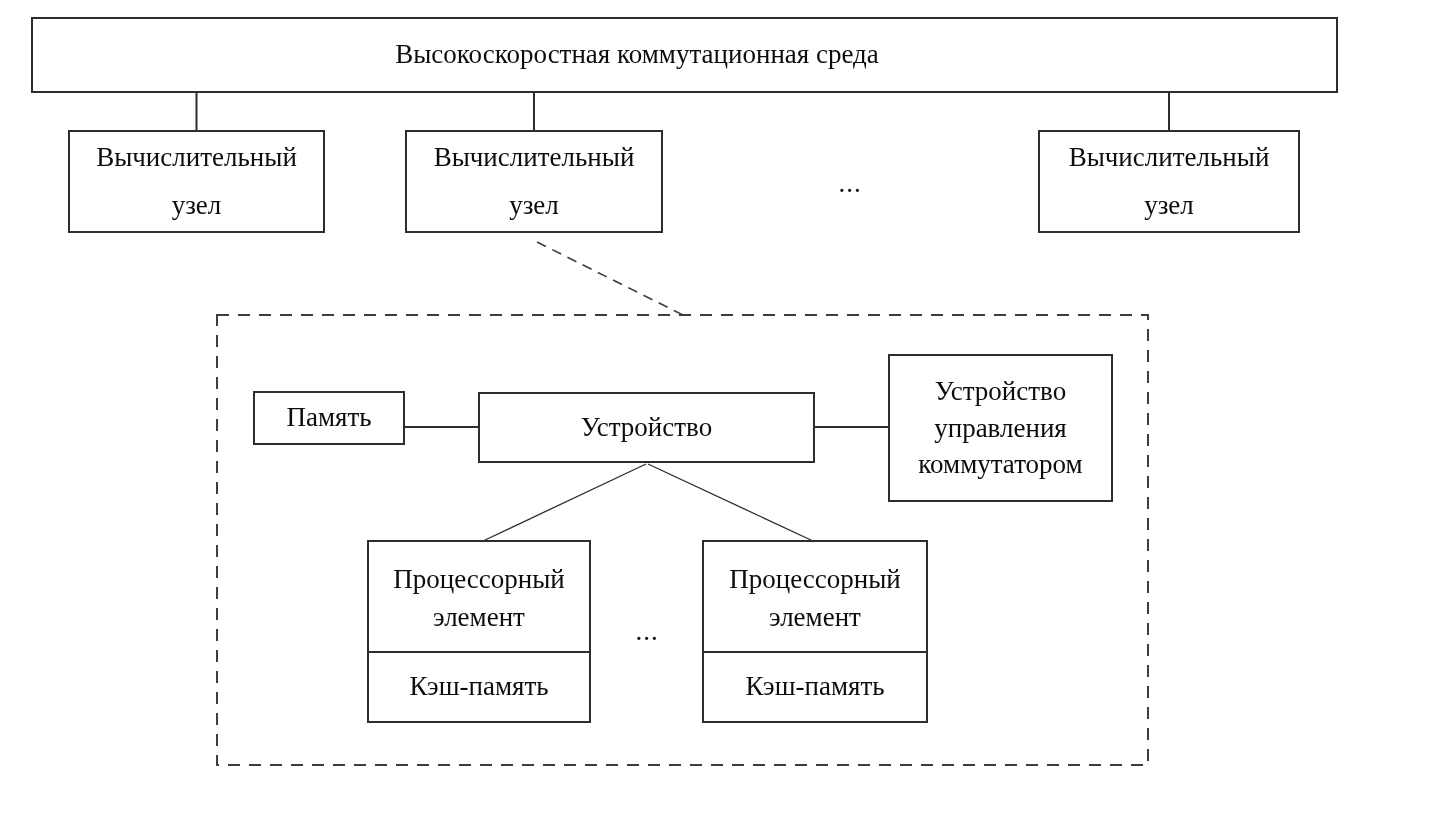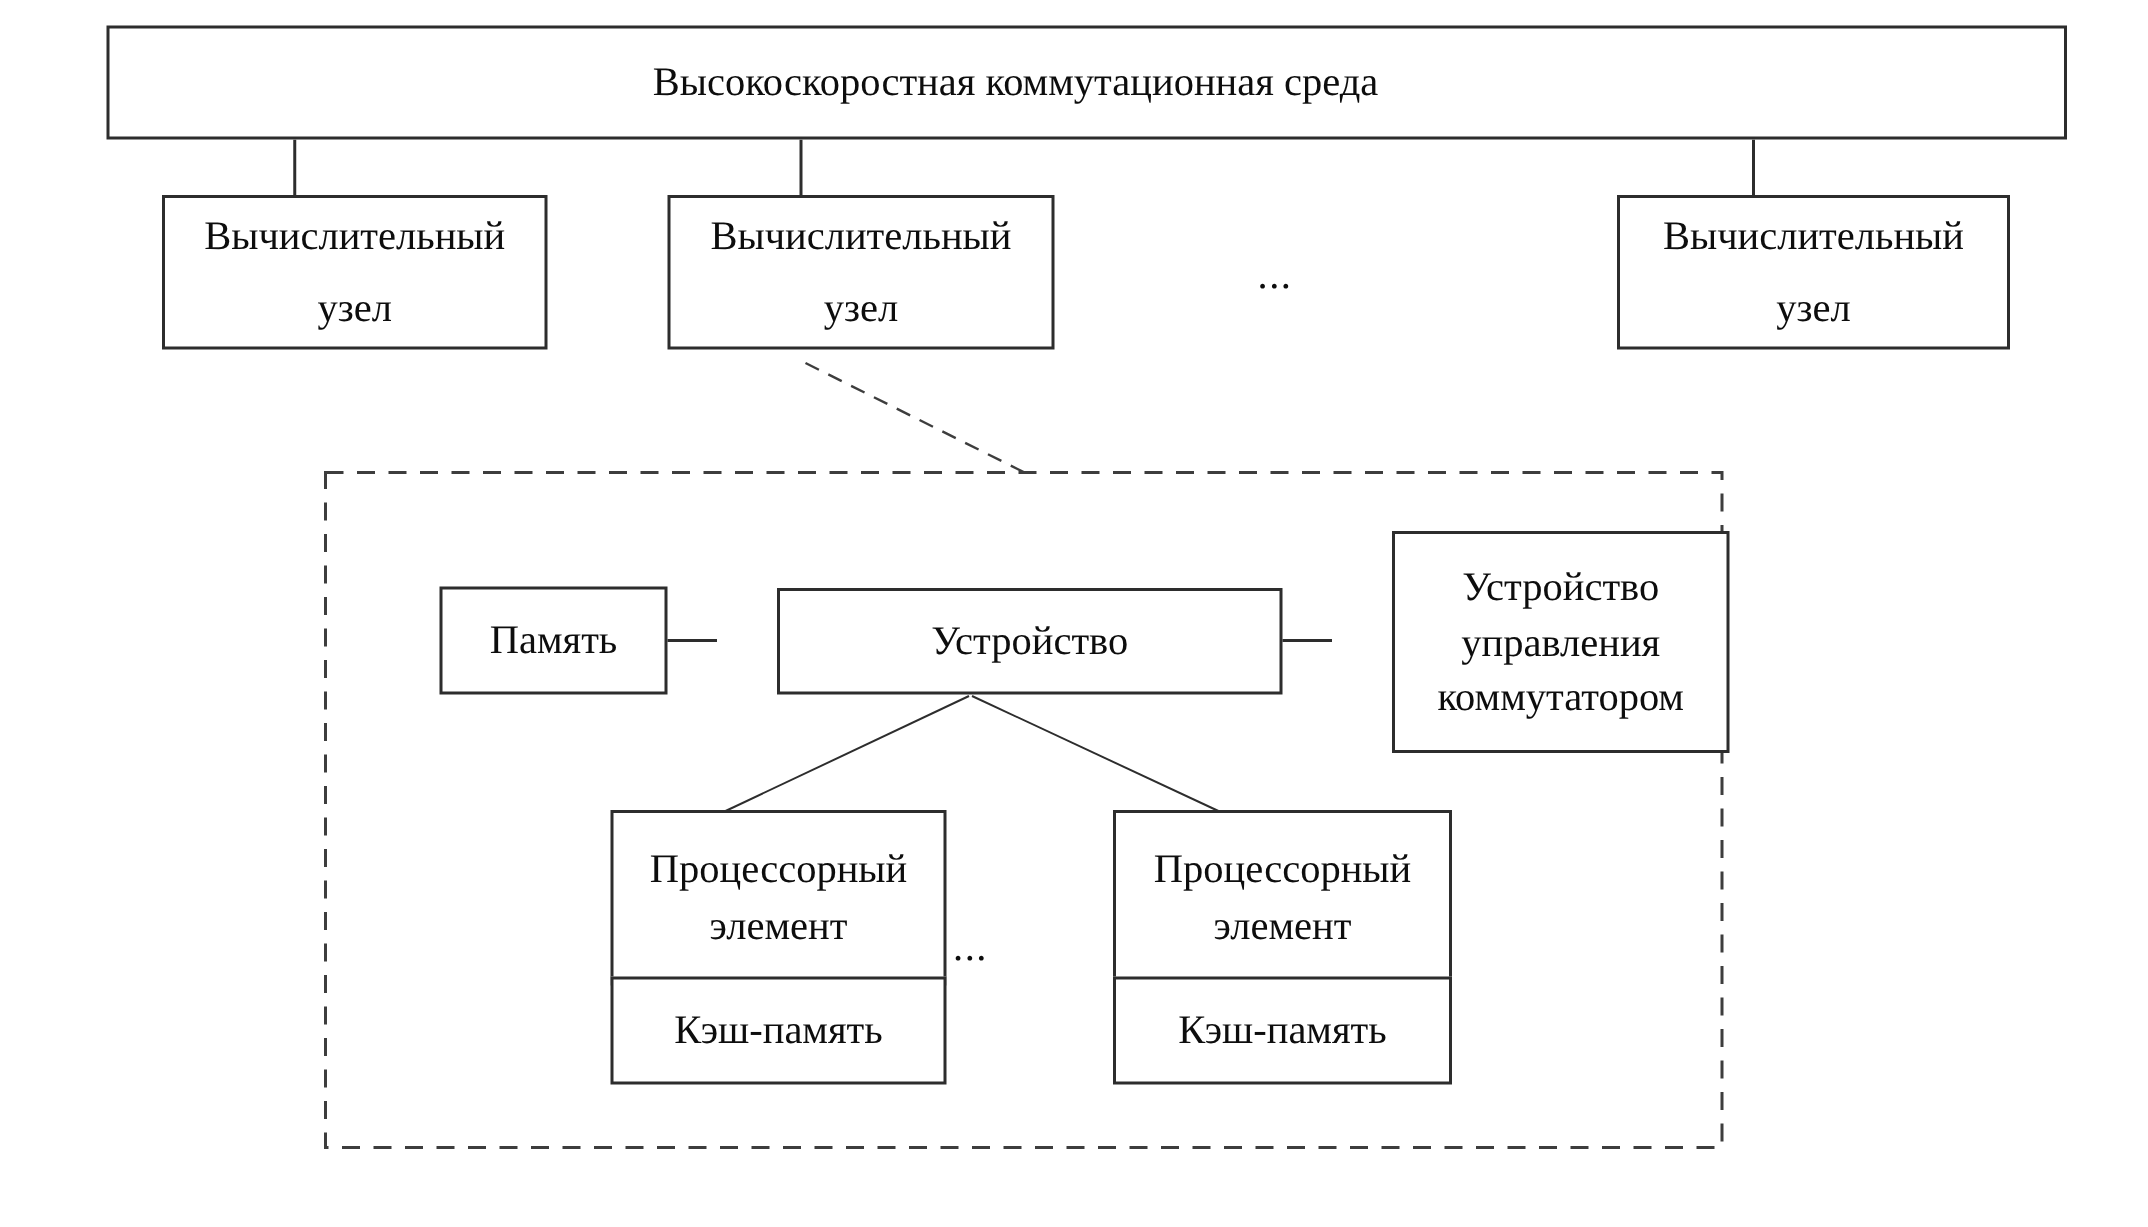--- a/index.html
+++ b/index.html
@@ -29,34 +29,33 @@
     box-sizing: border-box;
     border: 2px solid #2d2d2d;
     background: #ffffff;
     display: flex;
     align-items: center;
     justify-content: center;
     text-align: center;
     white-space: pre-line;
     font-size: 27px;
     line-height: 1.38;
-    margin-left: 40px;
   }
   .title-box {
     left: 31px; top: 17px; width: 1307px; height: 76px;
     padding-right: 95px;
   }
   .node-box {
     top: 130px; height: 103px;
     line-height: 1.75;
   }
   .node-1 { left: 68px;  width: 257px; }
   .node-2 { left: 405px; width: 258px; }
   .node-3 { left: 1038px; width: 262px; }
-  .memory-box  { left: 253px; top: 391px; width: 152px; height: 72px; }
+  .memory-box  { left: 253px; top: 391px; width: 152px; height: 54px; }
   .switch-box  { left: 478px; top: 392px; width: 337px; height: 71px; }
   .ctrl-box    { left: 888px; top: 354px; width: 225px; height: 148px; line-height: 1.35; }
   .pe-box      { top: 540px; width: 224px; height: 117px; }
   .pe-1        { left: 367px; }
   .pe-2        { left: 702px; width: 226px; }
   .cache-box   { top: 651px; width: 224px; height: 72px; }
   .cache-1     { left: 367px; }
   .cache-2     { left: 702px; width: 226px; }
   .ellipsis {
     position: absolute;

